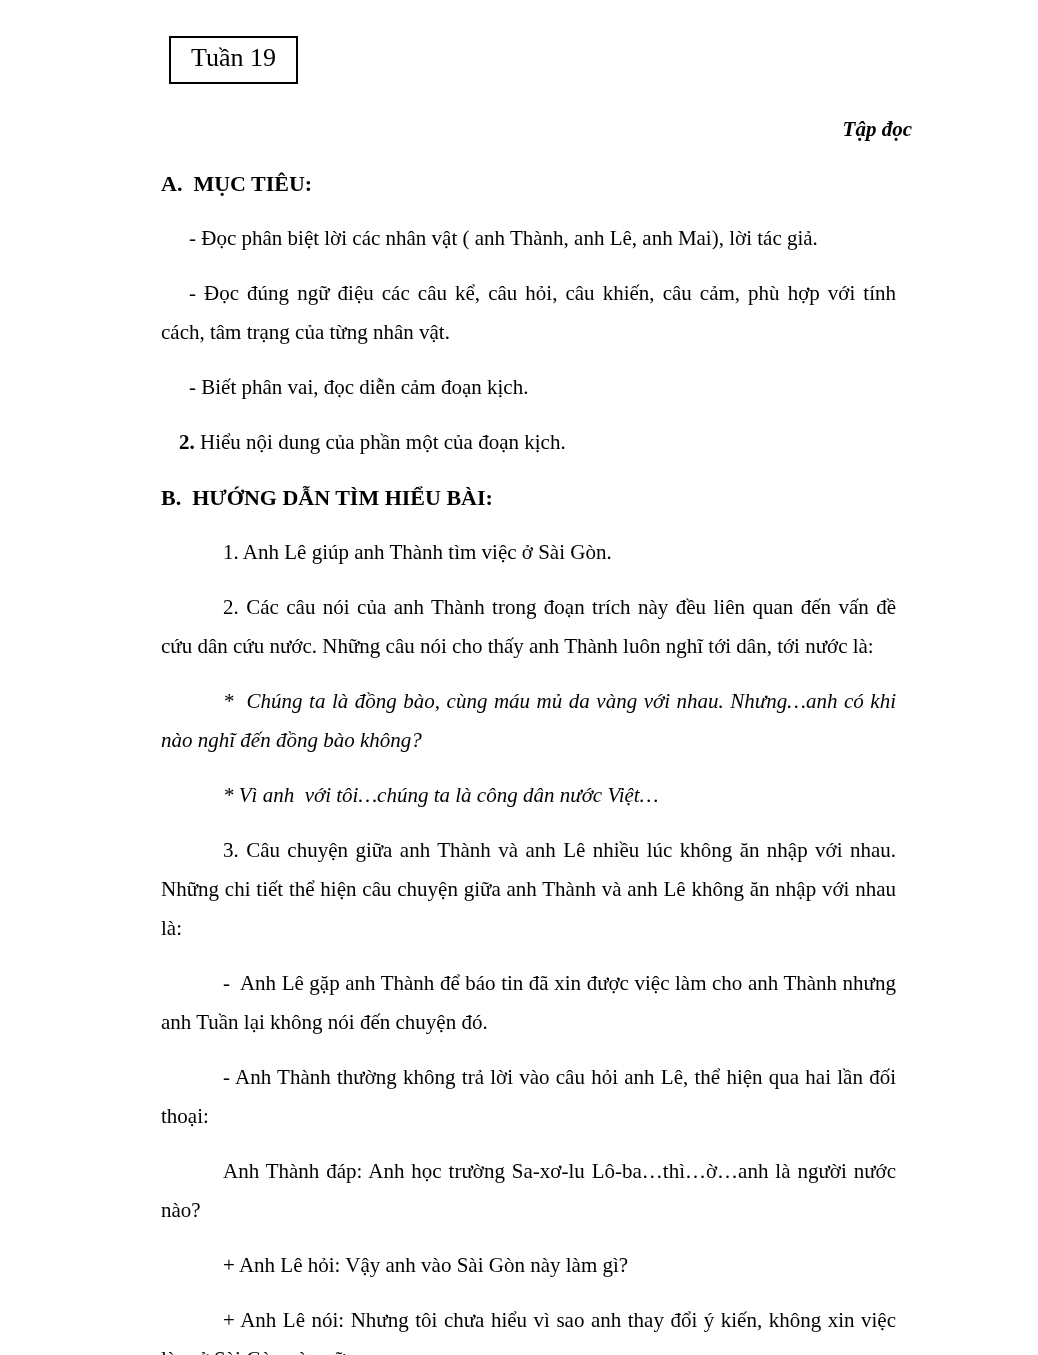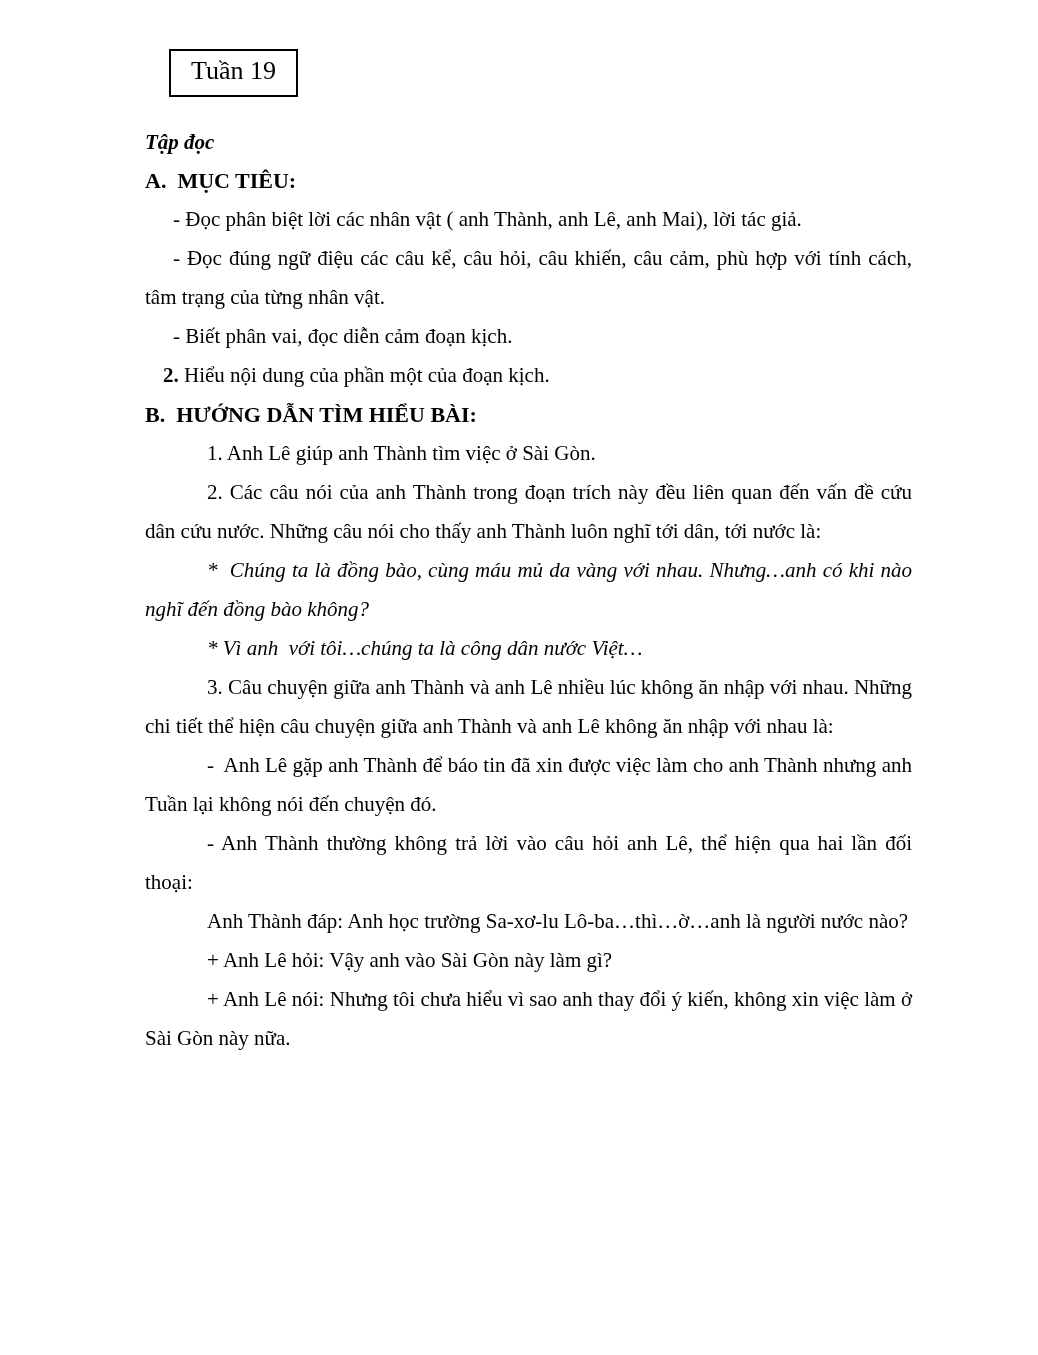--- a/index.html
+++ b/index.html
@@ -6,48 +6,48 @@
   .page {
     position: relative;
     width: 1038px;
     height: 1355px;
     box-sizing: border-box;
     background: #ffffff;
     color: #000000;
     font-family: "Liberation Serif", "DejaVu Serif", serif;
     font-size: 21px;
     line-height: 39px;
-    padding: 49px 126px 40px 145px;
+    padding: 36px 126px 40px 145px;
     overflow: hidden;
   }
   .pre { white-space: pre-wrap; }
 
   .week-badge {
     display: inline-block;
     border: 2px solid #000000;
     padding: 2px 20px 6px 20px;
     font-size: 26px;
     line-height: 36px;
     margin-left: 24px;
   }
 
-  .doc-header { text-align: left; margin-top: 26px; }
+  .doc-header { text-align: right; margin-top: 26px; }
   .subject-heading {
     font-weight: bold;
     font-style: italic;
     font-size: 21px;
     line-height: 38px;
   }
   .lesson-title {
     font-weight: bold;
     font-size: 22px;
     line-height: 38px;
   }
 
-  p { margin: 0; }
+  p { margin: 16px; }
 
   .section-heading {
     font-weight: bold;
     font-size: 22px;
   }
   .obj-item { text-indent: 18px; }
   .obj-item .num { font-weight: bold; }
   .obj-bullet { text-indent: 28px; text-align: justify; }
 
   .para {

